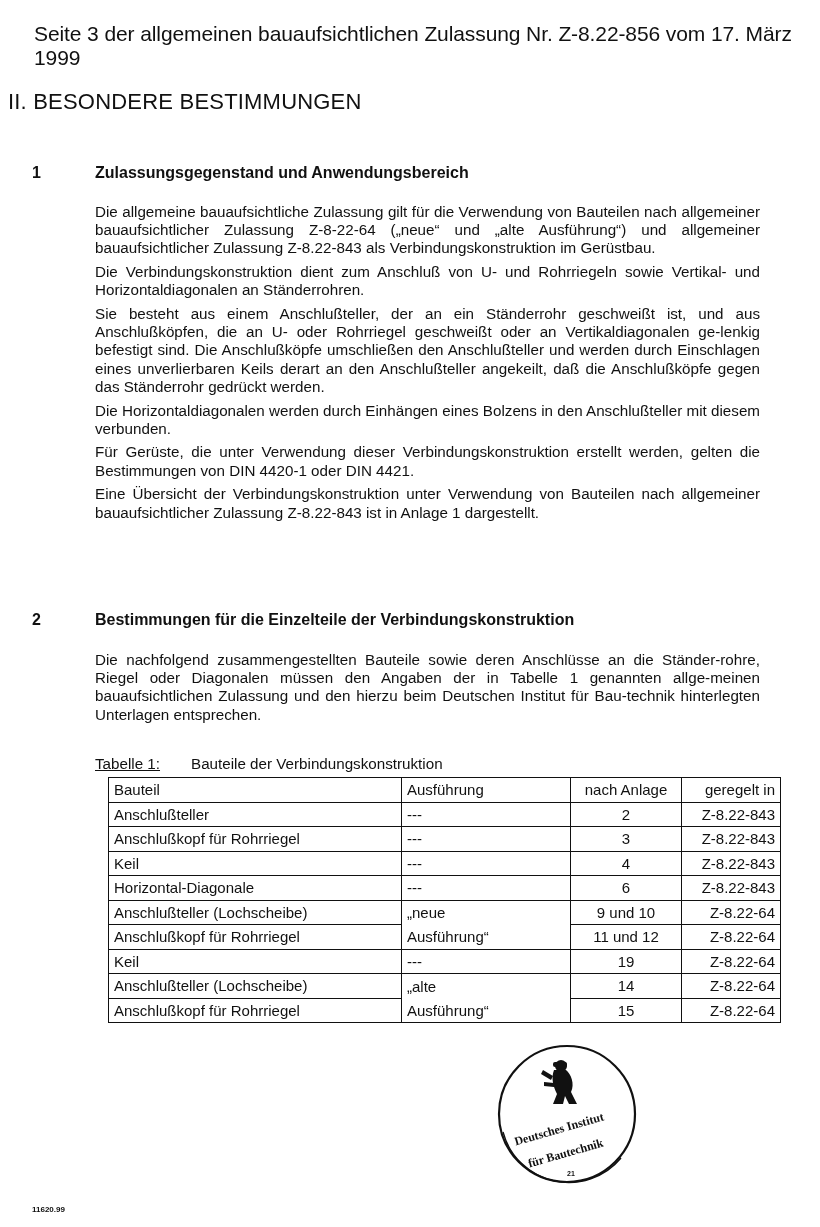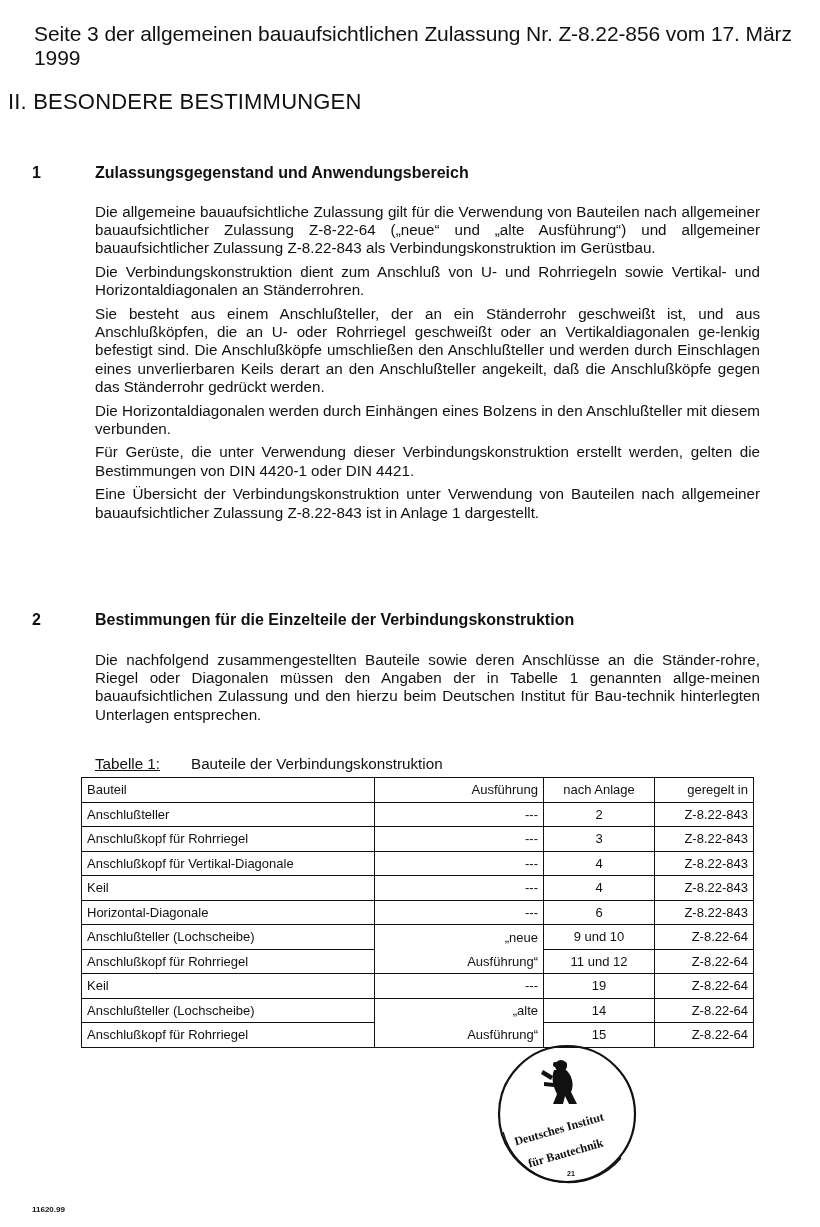--- a/index.html
+++ b/index.html
@@ -7,25 +7,25 @@
          font-family: "Liberation Sans", sans-serif; color: #111; }
   .abs { position: absolute; }
   .header { left: 34px; top: 22px; font-size: 21px; letter-spacing: -0.1px; }
   .title { left: 8px; width: 790px; text-align: left; top: 89px; font-size: 22px; letter-spacing: 0.2px; }
   .secnum { font-size: 16px; font-weight: bold; }
   .sechead { font-size: 16px; font-weight: bold; }
   .body { left: 95px; width: 665px; font-size: 15.2px; line-height: 18.2px; text-align: justify; }
   .body p { margin: 0 0 5.5px 0; }
   .caption { left: 95px; top: 737px; font-size: 15.2px; }
   .caption .lbl { text-decoration: underline; display: inline-block; width: 96px; margin-top: 18px; }
-  table.t1 { position: absolute; left: 81px; top: 777px; border-collapse: collapse;
-             font-size: 13px; border-radius: 10px; }
+  table.t1 { position: absolute; left: 108px; top: 777px; border-collapse: collapse;
+             font-size: 15px; border-radius: 10px; }
   table.t1 td { border: 1.5px solid #111; height: 23.5px; padding: 0 5px; line-height: 23px; white-space: nowrap; }
   table.t1 .c0 { width: 282px; text-align: left; }
-  table.t1 .c1 { width: 158px; text-align: right; }
+  table.t1 .c1 { width: 158px; text-align: left; }
   table.t1 .c2 { width: 100px; text-align: center; }
   table.t1 .c3 { width: 88px; text-align: right; }
   table.t1 td.merged-top { border-bottom: none; }
   table.t1 td.merged-bot { border-top: none; margin-top: 8px; }
   .footer { left: 32px; top: 1205px; font-size: 8px; font-weight: bold; }
   .stamp { left: 493px; top: 1040px; width: 150px; height: 150px; }
 </style>
 </head>
 <body>
 
@@ -67,26 +67,20 @@
   <tr>
     <td class="c0">Anschlußteller</td>
     <td class="c1">---</td>
     <td class="c2">2</td>
     <td class="c3">Z-8.22-843</td>
   </tr>
   <tr>
     <td class="c0">Anschlußkopf für Rohrriegel</td>
     <td class="c1">---</td>
     <td class="c2">3</td>
-    <td class="c3">Z-8.22-843</td>
-  </tr>
-  <tr>
-    <td class="c0">Anschlußkopf für Vertikal-Diagonale</td>
-    <td class="c1">---</td>
-    <td class="c2">4</td>
     <td class="c3">Z-8.22-843</td>
   </tr>
   <tr>
     <td class="c0">Keil</td>
     <td class="c1">---</td>
     <td class="c2">4</td>
     <td class="c3">Z-8.22-843</td>
   </tr>
   <tr>
     <td class="c0">Horizontal-Diagonale</td>

